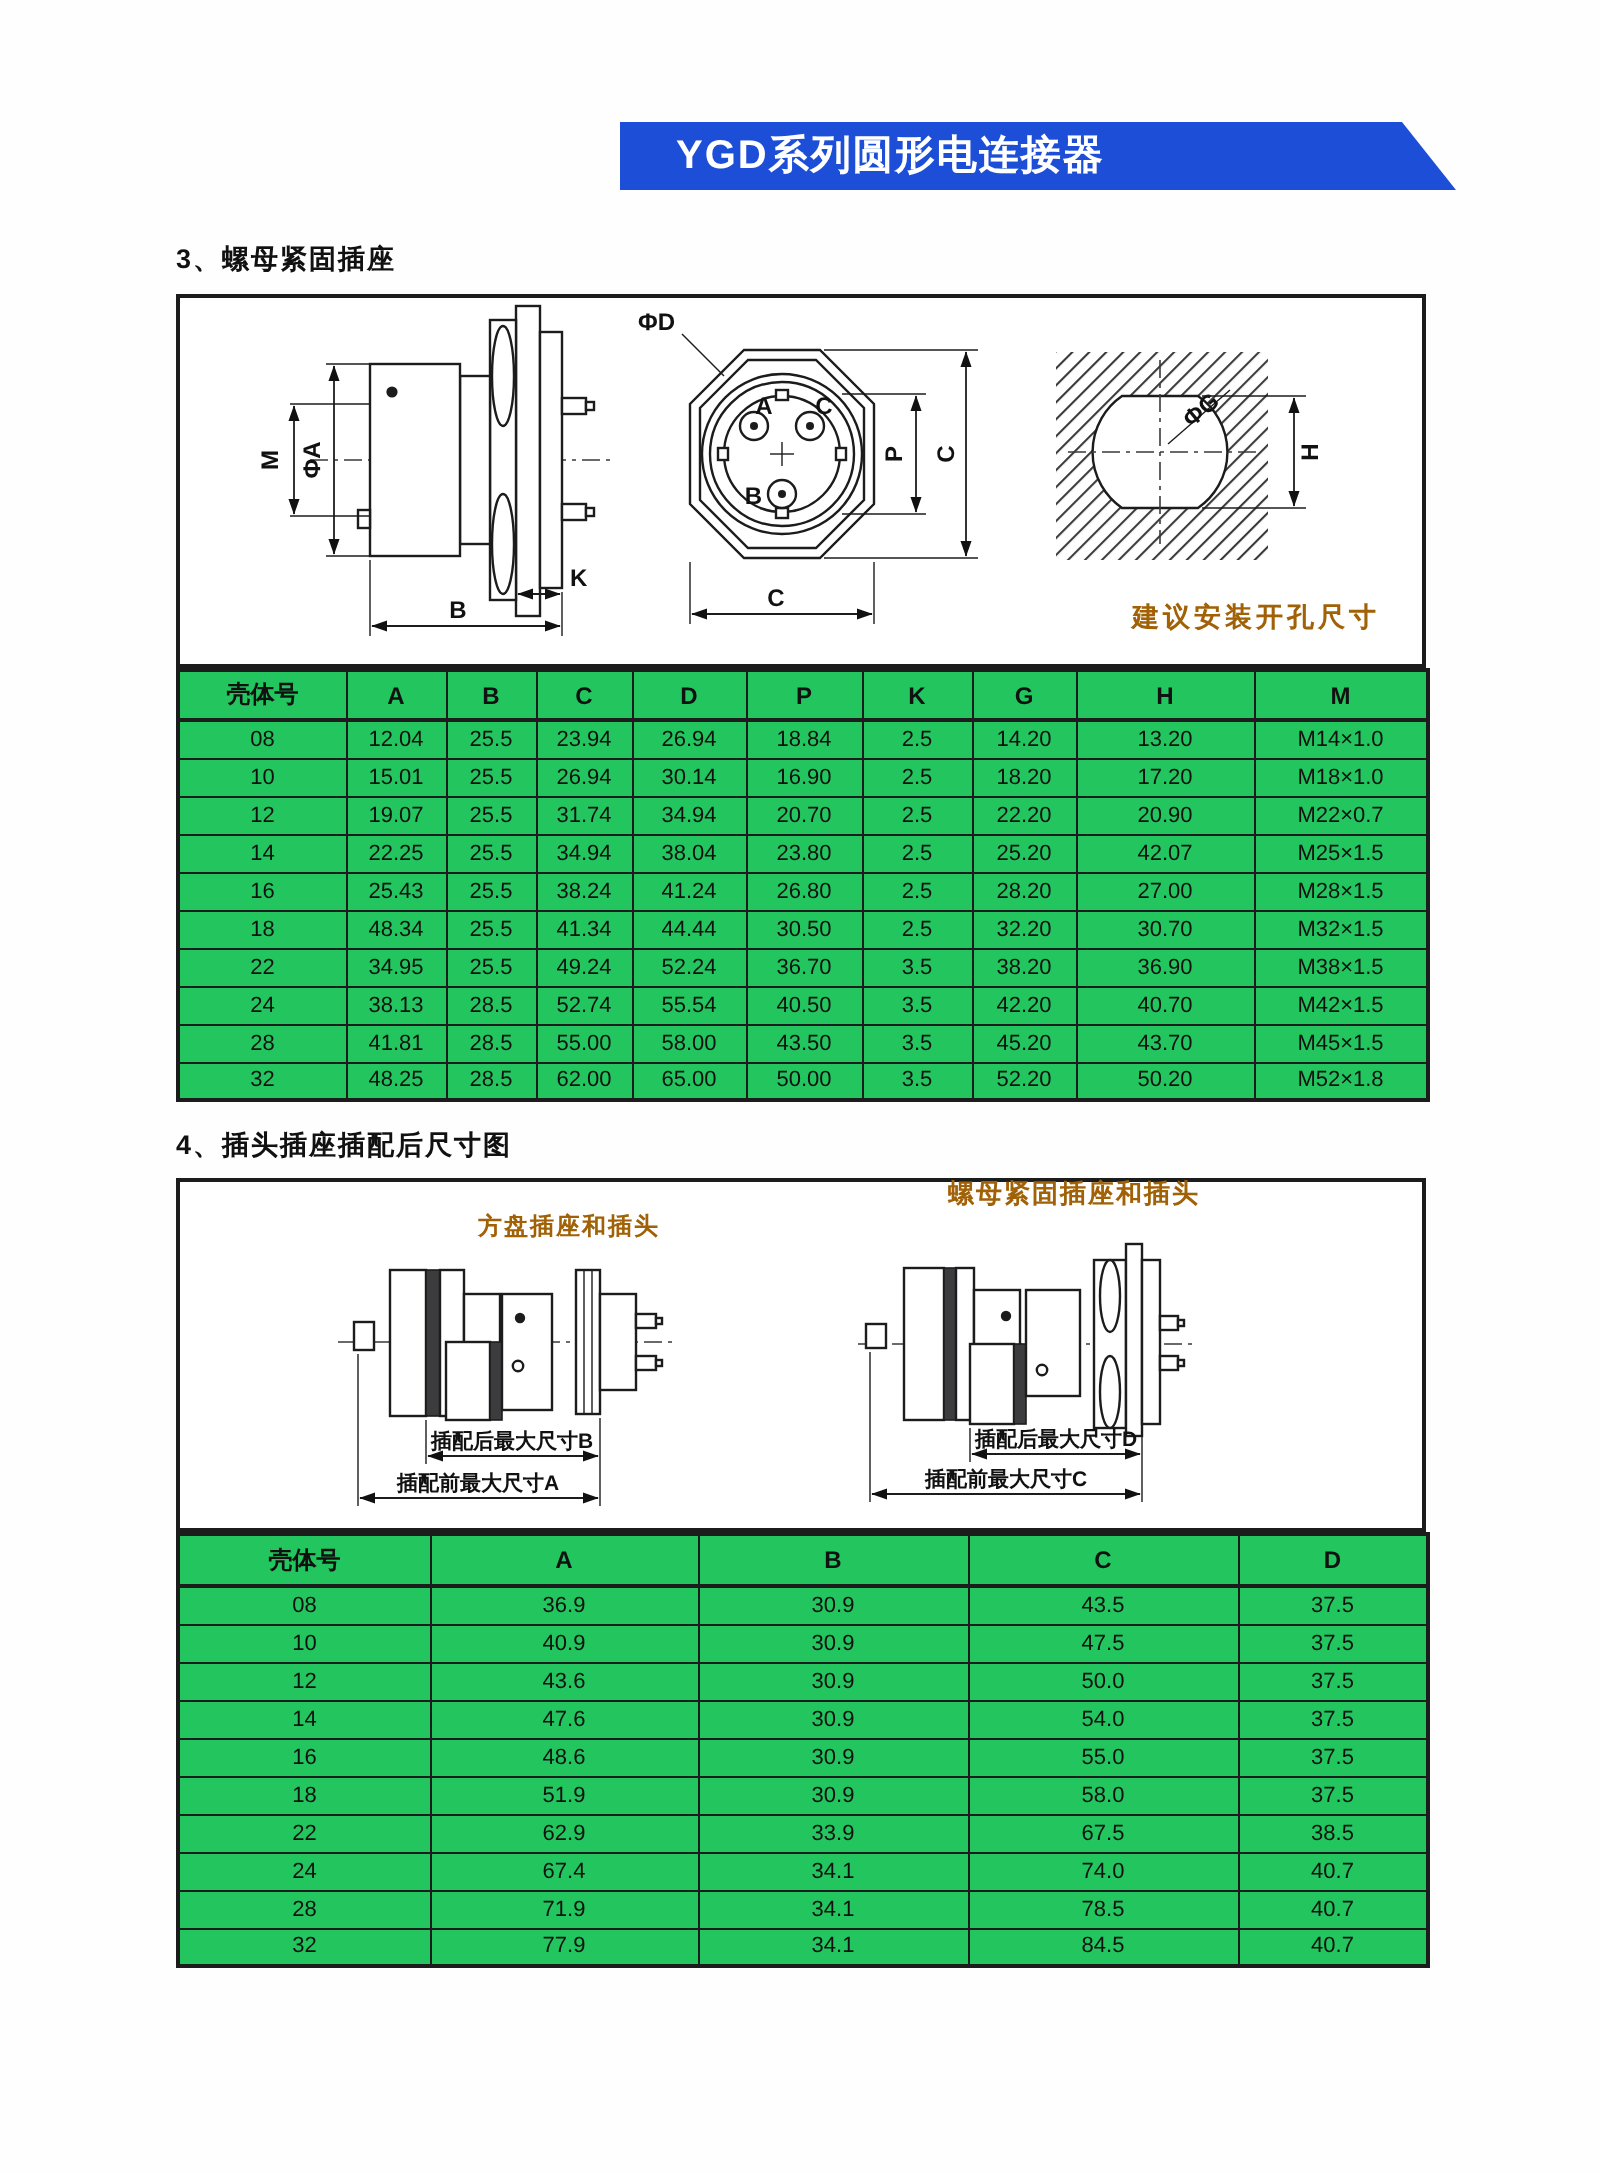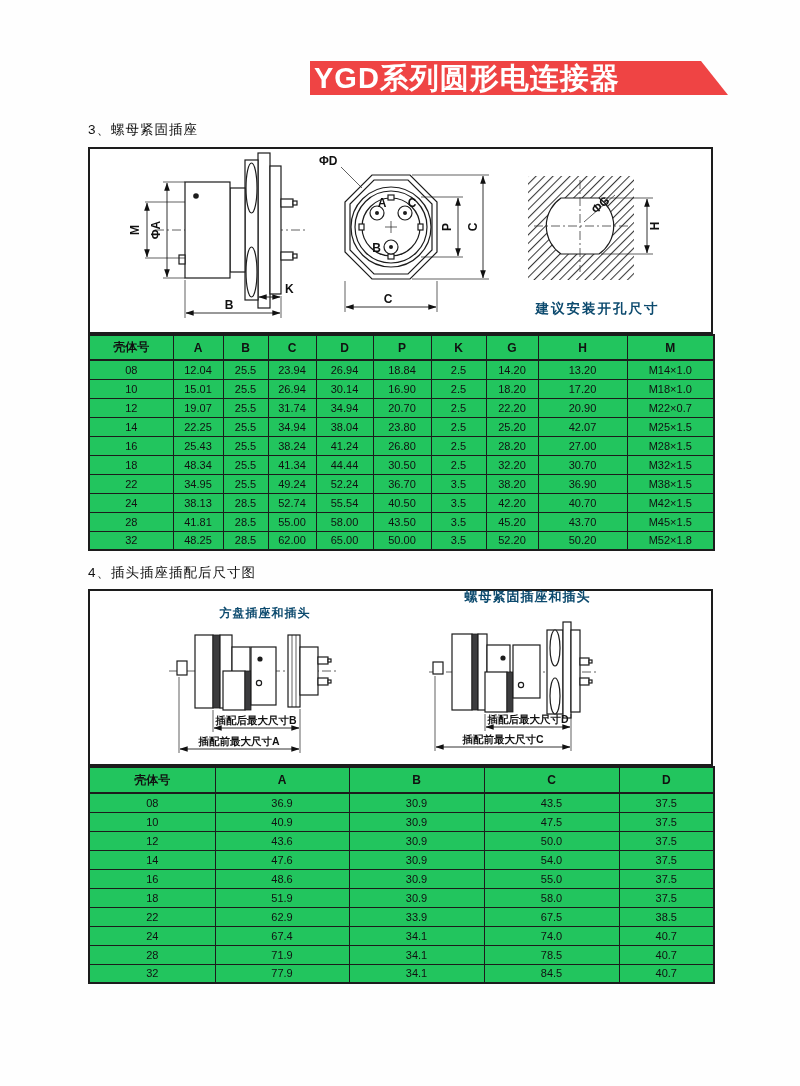--- a/index.html
+++ b/index.html
@@ -1,31 +1,31 @@
 <!DOCTYPE html>
 <html><head>
 <meta charset="utf-8">
 <style>
   *{margin:0;padding:0;box-sizing:border-box}
   html,body{background:#ffffff}
   .page{position:relative;width:800px;height:1086px;background:#fefefe;font-family:"Liberation Sans","DejaVu Sans",sans-serif;color:#111;overflow:hidden}
-  .banner{position:absolute;left:310px;top:61px;width:418px;height:34px;background:#ef4444;clip-path:polygon(0 0,391px 0,418px 34px,0 34px);color:#fff;font-size:29px;font-weight:bold;line-height:34px;padding-left:4px;letter-spacing:1px}
-  .sec-heading{position:absolute;left:88px;font-size:13.5px;font-weight:normal;letter-spacing:1px}
+  .banner{position:absolute;left:310px;top:61px;width:418px;height:34px;background:#1d4ed8;clip-path:polygon(0 0,391px 0,418px 34px,0 34px);color:#fff;font-size:20px;font-weight:bold;line-height:34px;padding-left:28px;letter-spacing:1px}
+  .sec-heading{position:absolute;left:88px;font-size:13.5px;font-weight:bold;letter-spacing:1px}
   .h1{top:121px}
   .h2{top:564px}
   .fig-box{position:absolute;left:88px;width:625px;border:2px solid #1c1c1c;background:#fff}
   .box1{top:147px;height:187px}
   .box2{top:589px;height:177px}
   .fig{position:absolute}
   #fig-side{left:95px;top:152px}
   #fig-front{left:315px;top:150px}
   #fig-hole{left:518px;top:168px}
   #fig-mated-left{left:165px;top:625px}
   #fig-mated-right{left:425px;top:618px}
-  .fig-caption{position:absolute;font-weight:bold;text-align:center;color:#0c4a6e}
+  .fig-caption{position:absolute;font-weight:bold;text-align:right;color:#a16207}
   .cap-hole{left:505px;top:300px;width:185px;font-size:13.5px;letter-spacing:2px}
   .capL{left:200px;top:605px;width:130px;font-size:12px;letter-spacing:1px}
   .capR{left:455px;top:588px;width:145px;font-size:13px;letter-spacing:1px}
   table{position:absolute;left:88px;width:625px;border-collapse:collapse;table-layout:fixed;background:#22c55e;border:2px solid #1c1c1c}
   #table1{top:334px}
   #table2{top:766px}
   th,td{border:1px solid #1c1c1c;text-align:center;font-size:11px;padding:0;color:#111}
   th{font-weight:bold;font-size:12px}
   thead tr{border-bottom:2px solid #1c1c1c}
   #table1 th{height:25px}

